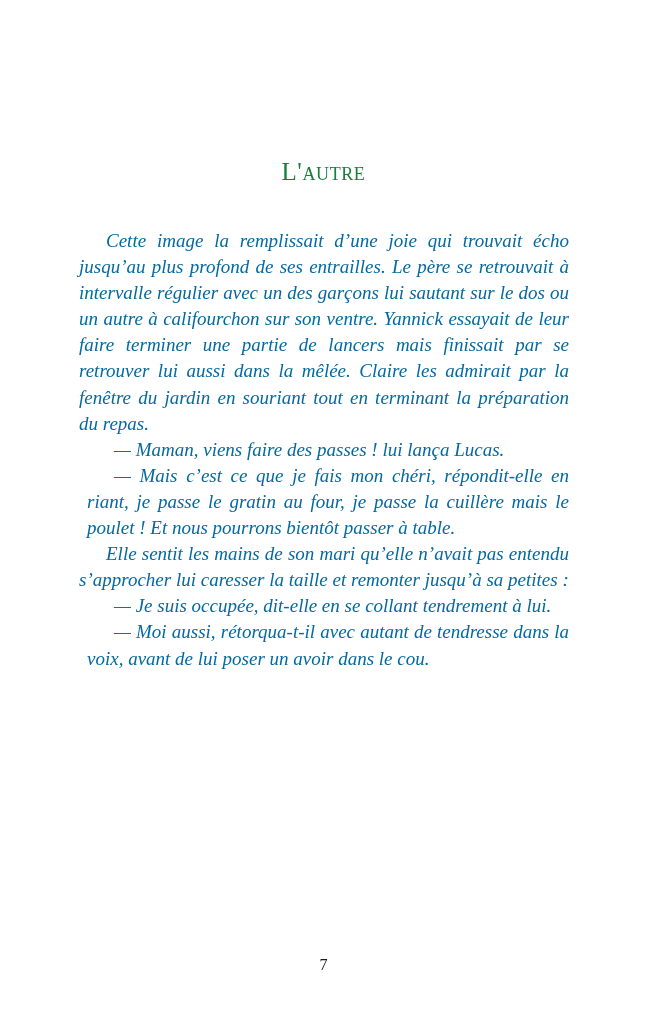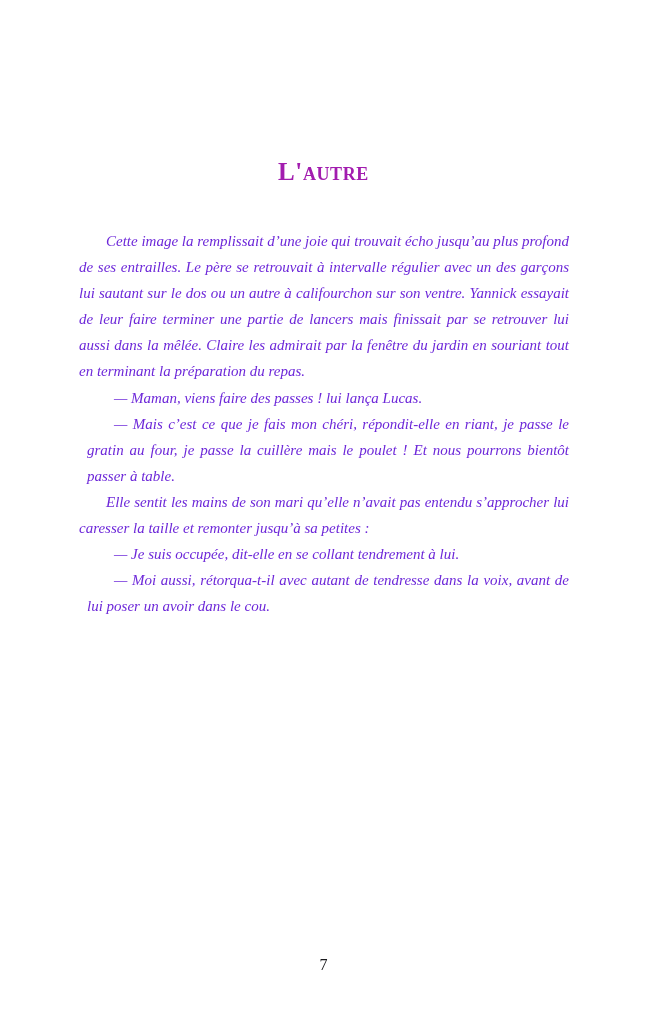--- a/index.html
+++ b/index.html
@@ -28,39 +28,39 @@
 
   
   .chapter-title {
     position: absolute;
     top: 142px;
     left: 0;
     width: 647px;
     text-align: center;
     font-style: normal;
     font-variant: small-caps;
-    font-weight: 700;
+    font-weight: 400;
     font-size: 25px;
     letter-spacing: 0.6px;
-    color: #a21caf;
+    color: #15803d;
     line-height: 1;
   }
 
   
   .textblock {
     position: absolute;
     top: 228px;
     left: 79px;
     width: 490px;
     font-style: italic;
-    font-size: 15px;
+    font-size: 19px;
     line-height: 26.1px;
     text-align: justify;
     text-justify: inter-word;
-    color: #6d28d9;
+    color: #0369a1;
     hyphens: none;
   }
 
   .textblock p {
     margin: 0;
     text-indent: 27px;
     text-align: justify;
     
   }
 

